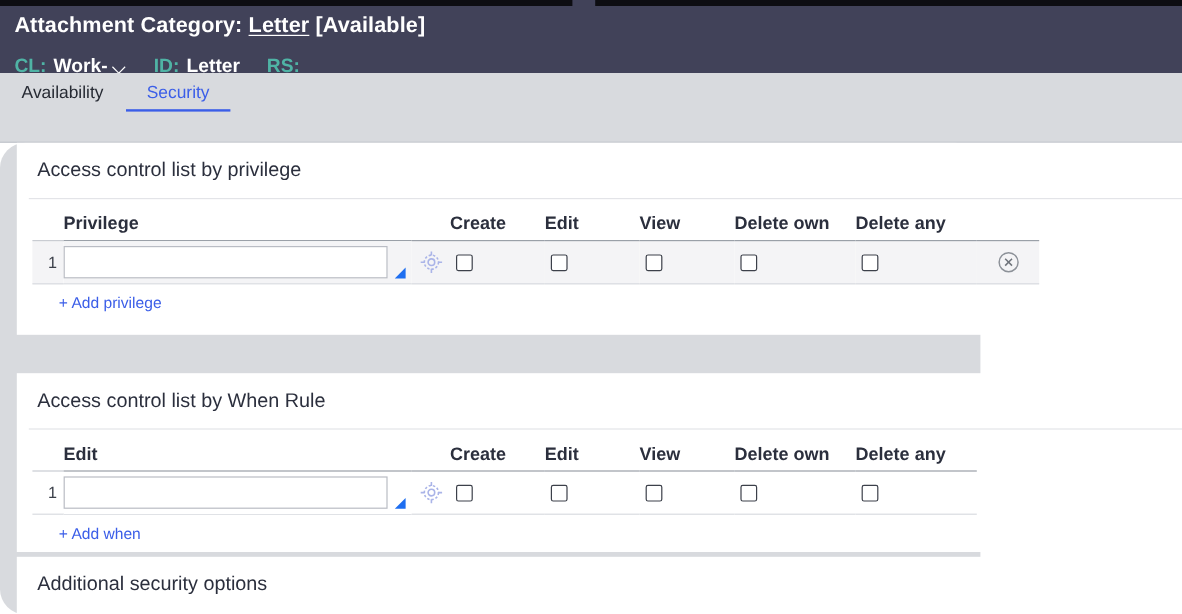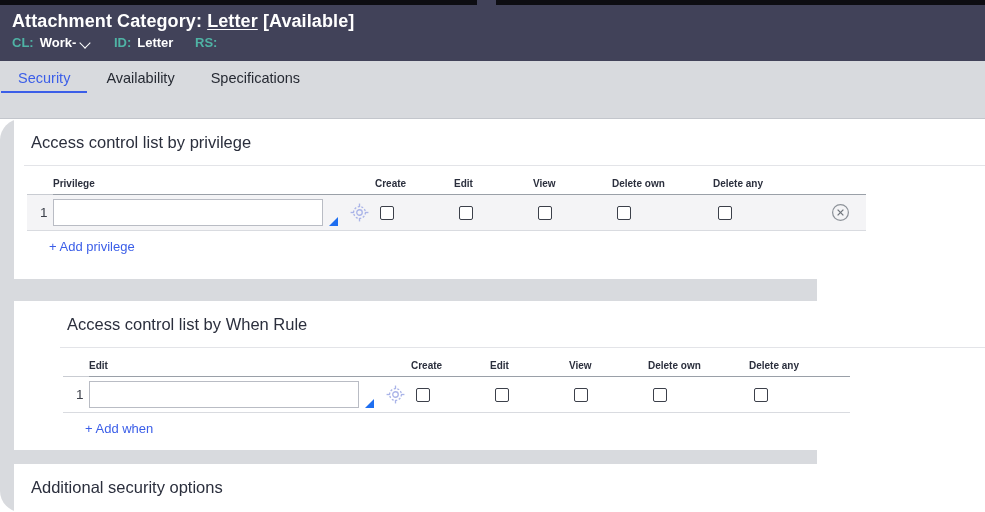--- a/index.html
+++ b/index.html
@@ -38,22 +38,22 @@
     line-height: 20px;
     white-space: nowrap;
     letter-spacing: .1px;
   }
   .hdr-title .lnk {
     color: #ffffff;
     text-decoration: underline;
     text-underline-offset: 2px;
   }
   .hdr-meta {
-    margin-top: 4px;
-    font-size: 13px;
+    margin-top: 17px;
+    font-size: 16px;
     font-weight: bold;
     line-height: 16px;
     white-space: nowrap;
     color: #ffffff;
   }
   .hdr-meta .lbl { color: #4fb3a5; margin-right: 6px; }
   .hdr-meta .val { color: #ffffff; }
   .hdr-meta .grp { margin-right: 18px; display: inline-block; }
   .chev {
     display: inline-block;
@@ -108,21 +108,21 @@
     border-radius: 21px;
   }
 
   .panel {
     position: absolute;
     left: 14px;
     width: 971px;
     background: #ffffff;
   }
   #panel-privilege { top: 0px;   height: 160px; }
-  #panel-when      { top: 182px; height: 149px; padding-left: 36px; }
+  #panel-when      { top: 192px; height: 149px; }
   #panel-extra     { top: 345px; height: 48px; }
 
   .panel-title {
     font-size: 16.5px;
     color: #2b2f3d;
     padding: 14px 0 13px 17px;
   }
   .panel-rule {
     height: 1px;
     background: #e3e4e8;
@@ -131,21 +131,21 @@
 
   
   .tbl-wrap { padding: 12px 0 0 13px; }
   table.acl {
     border-collapse: collapse;
     font-size: 13.5px;
   }
   table.acl th {
     font-weight: bold;
     color: #2b2f3d;
-    font-size: 10px;
+    font-size: 15px;
     text-align: left;
     padding: 0 0 5px 0;
     border-bottom: 1px solid #9aa0a8;
     white-space: nowrap;
   }
   table.acl th.idx { border-bottom: 1px solid #c9ccd2; }
   table.acl td {
     padding: 0;
     border-bottom: 1px solid #d9dbe0;
     vertical-align: middle;
@@ -244,23 +244,22 @@
       <span class="lbl">ID:</span><span class="val">Letter</span>
     </span>
     <span class="grp">
       <span class="lbl">RS:</span><span class="val"></span>
     </span>
   </div>
 </div>
 
 <div class="tabs">
   <div class="tabstrip">
+    <div class="tab">Availability</div>
     <div class="tab active">Security</div>
-    <div class="tab">Availability</div>
-    <div class="tab">Specifications</div>
   </div>
 </div>
 
 <div class="page">
 
   <div class="panel" id="panel-privilege">
     <div class="panel-title">Access control list by privilege</div>
     <div class="panel-rule"></div>
 
     <div class="tbl-wrap">

